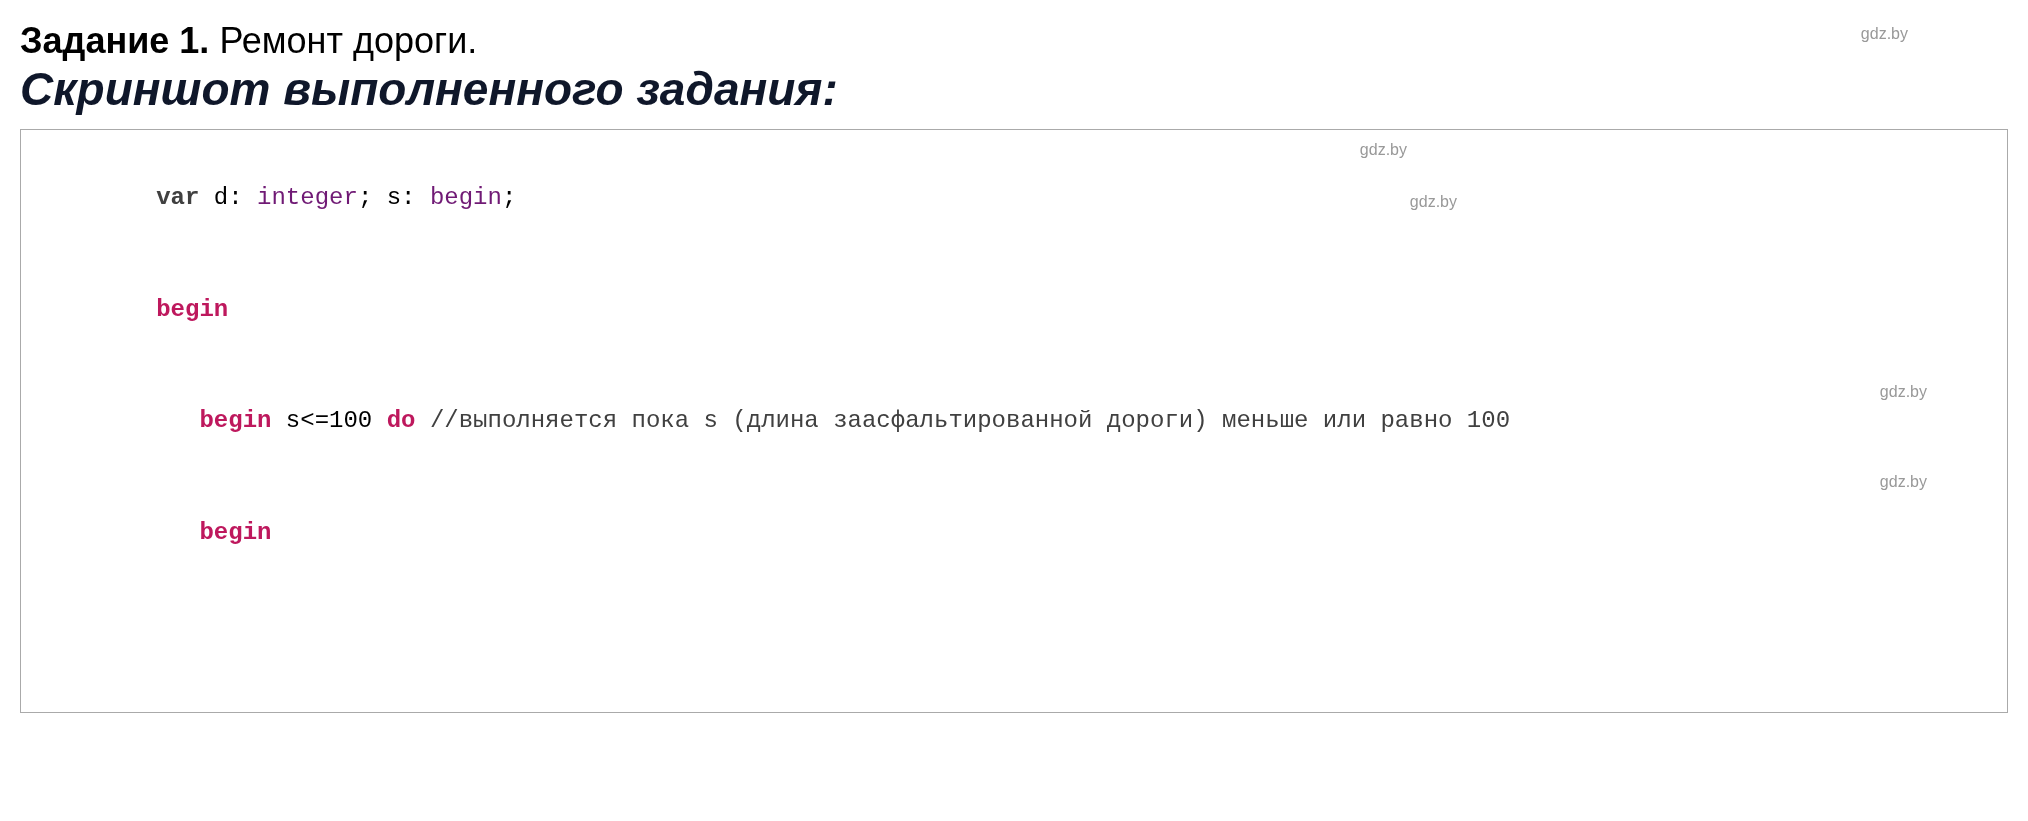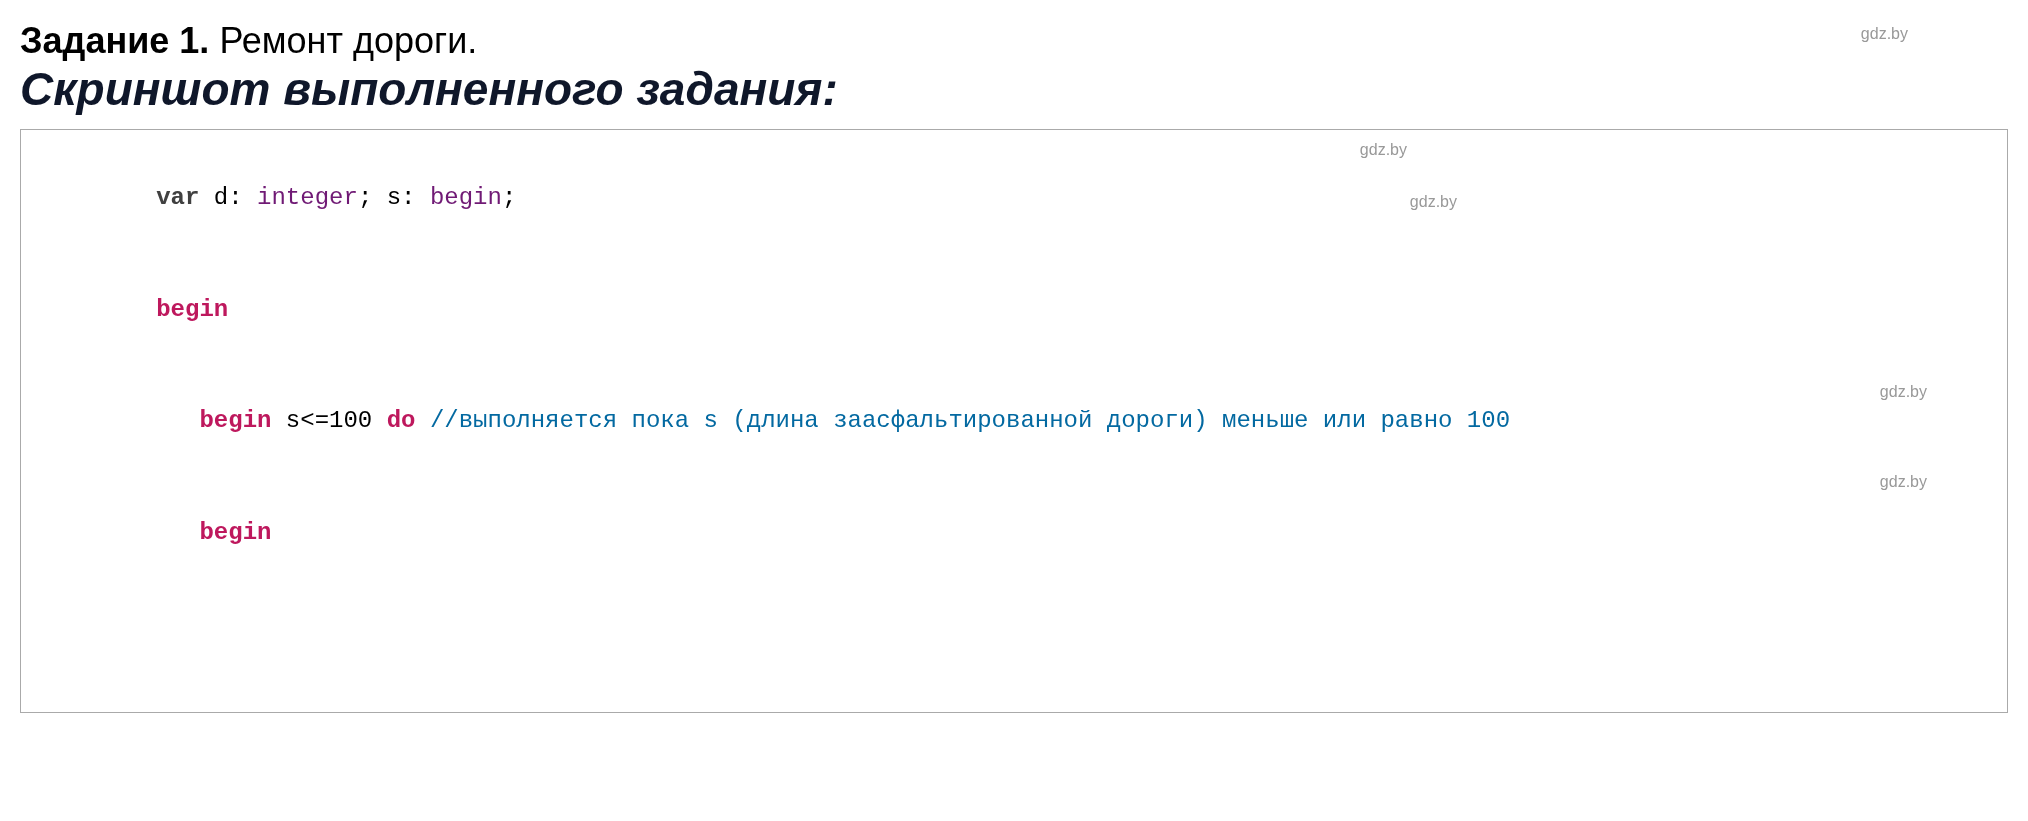--- a/index.html
+++ b/index.html
@@ -72,21 +72,21 @@
     }
 
     .code-line {
       display: block;
       white-space: pre;
     }
 
     .kw-blue { color: #404040; font-weight: bold; }
     .kw-black { color: #be185d; font-weight: bold; }
     .type-blue { color: #701a75; }
-    .comment-green { color: #0369a1; }
+    .comment-green { color: #404040; }
     .plain { color: #000; }
 
     .wm-code-top {
       top: 8px;
       right: 600px;
     }
 
     .wm-code-mid1 {
       top: 60px;
       right: 550px;

